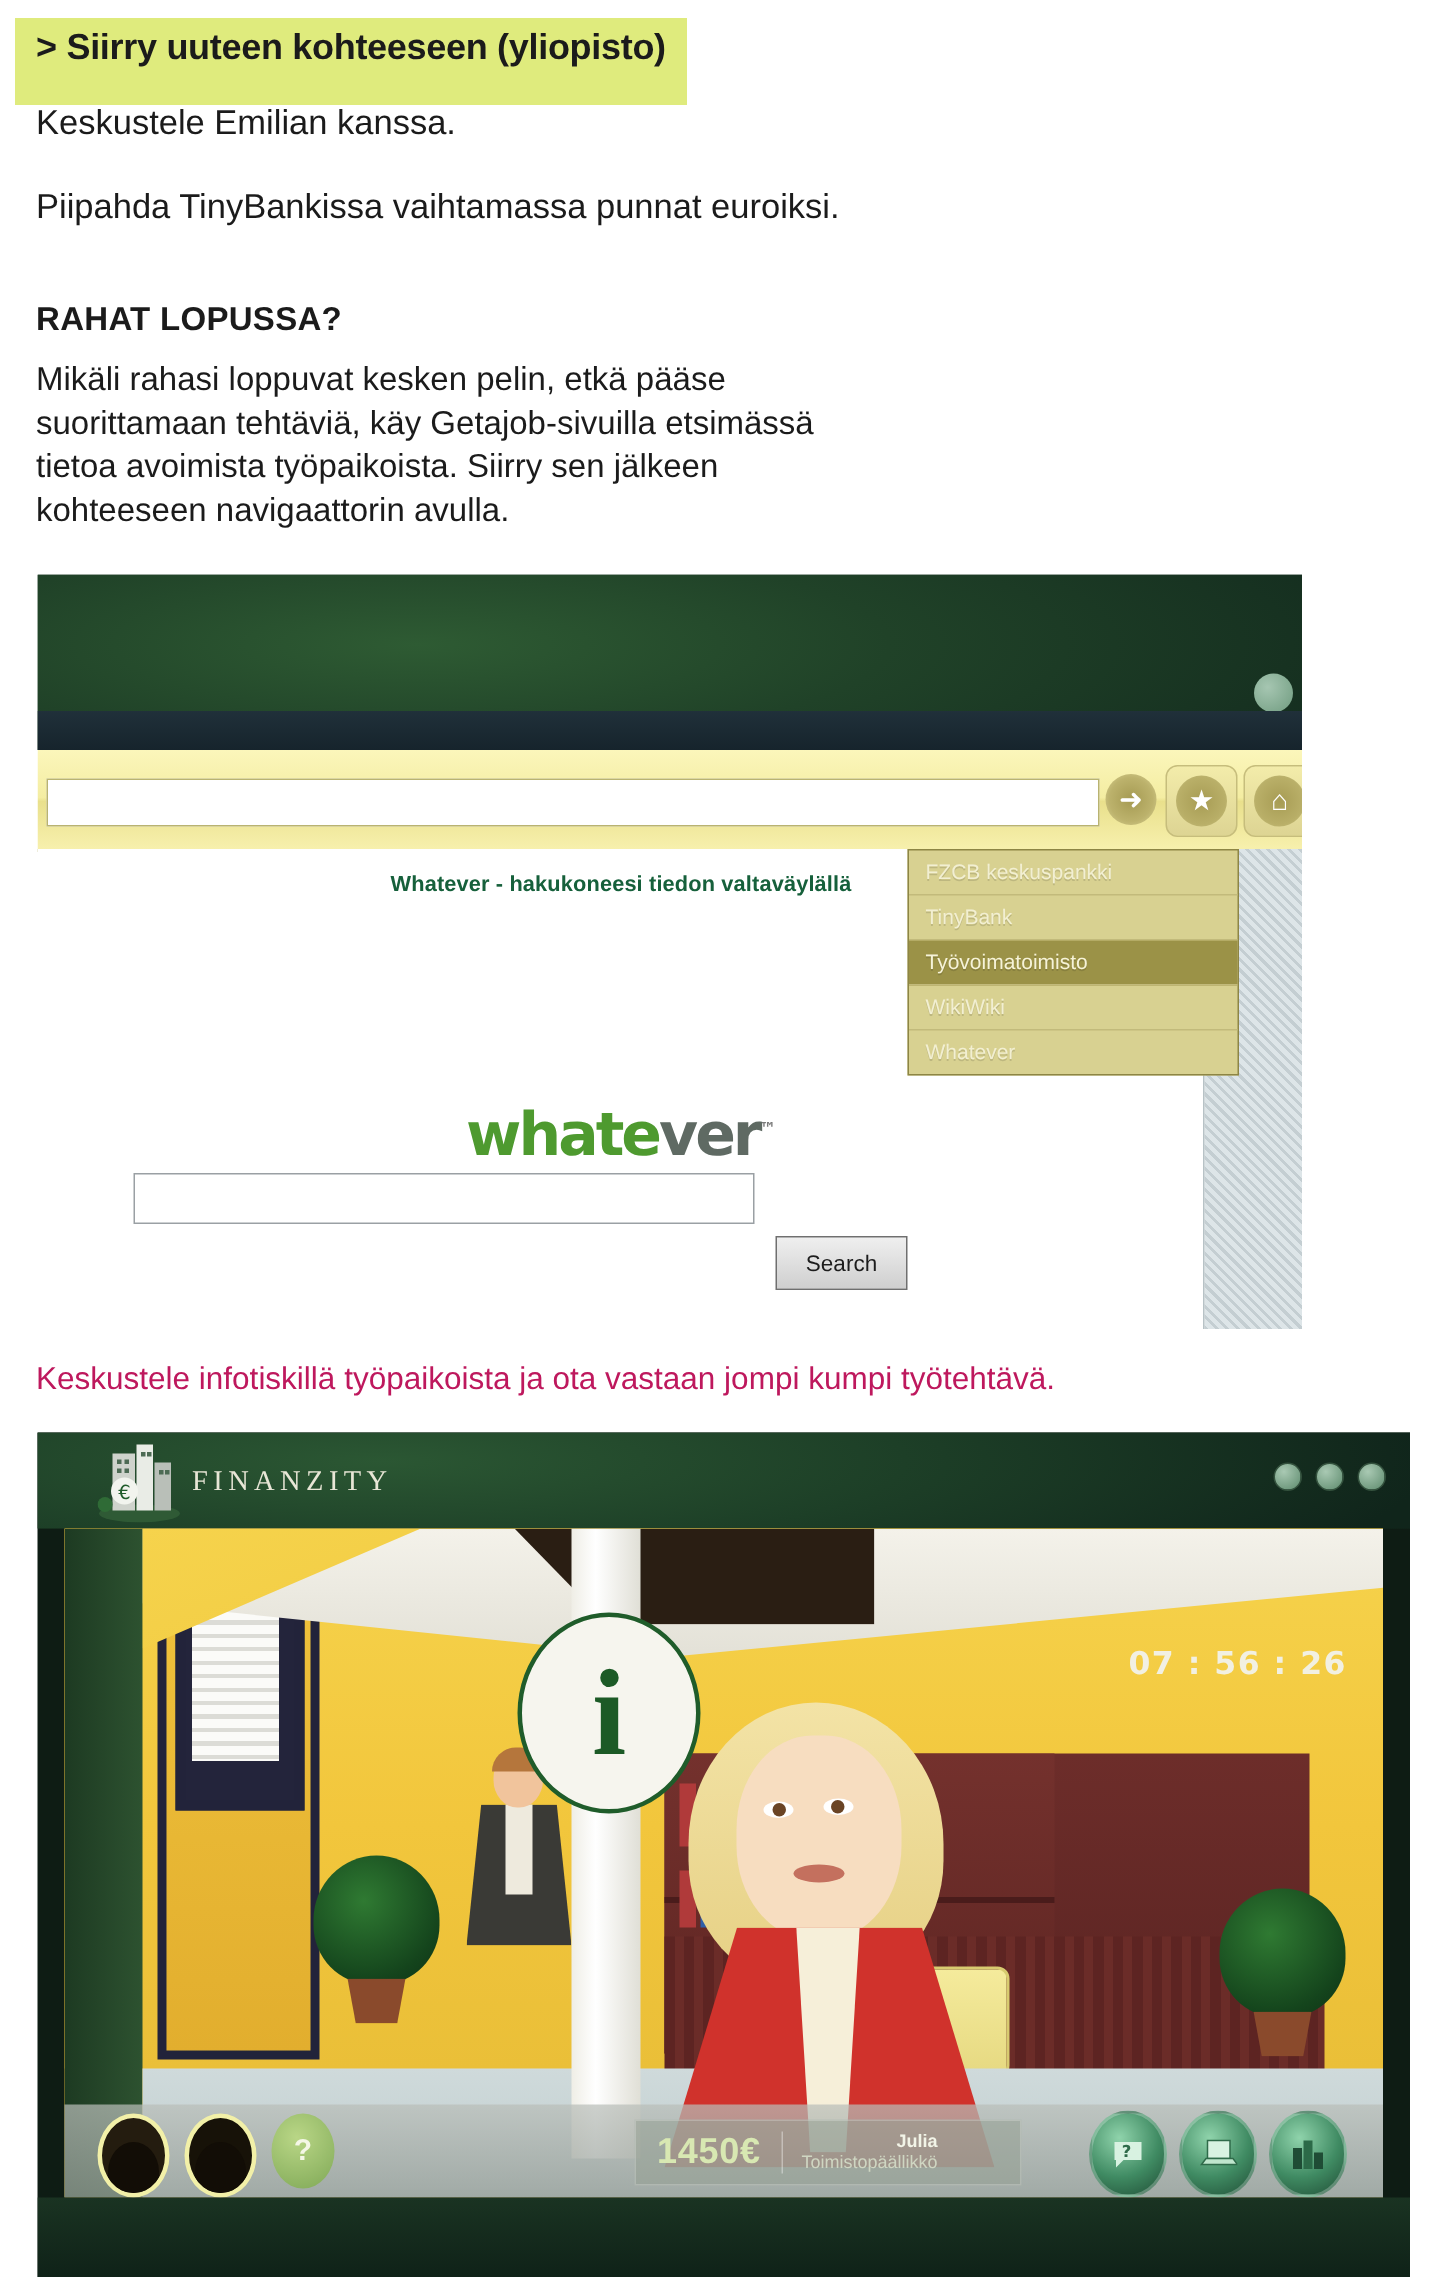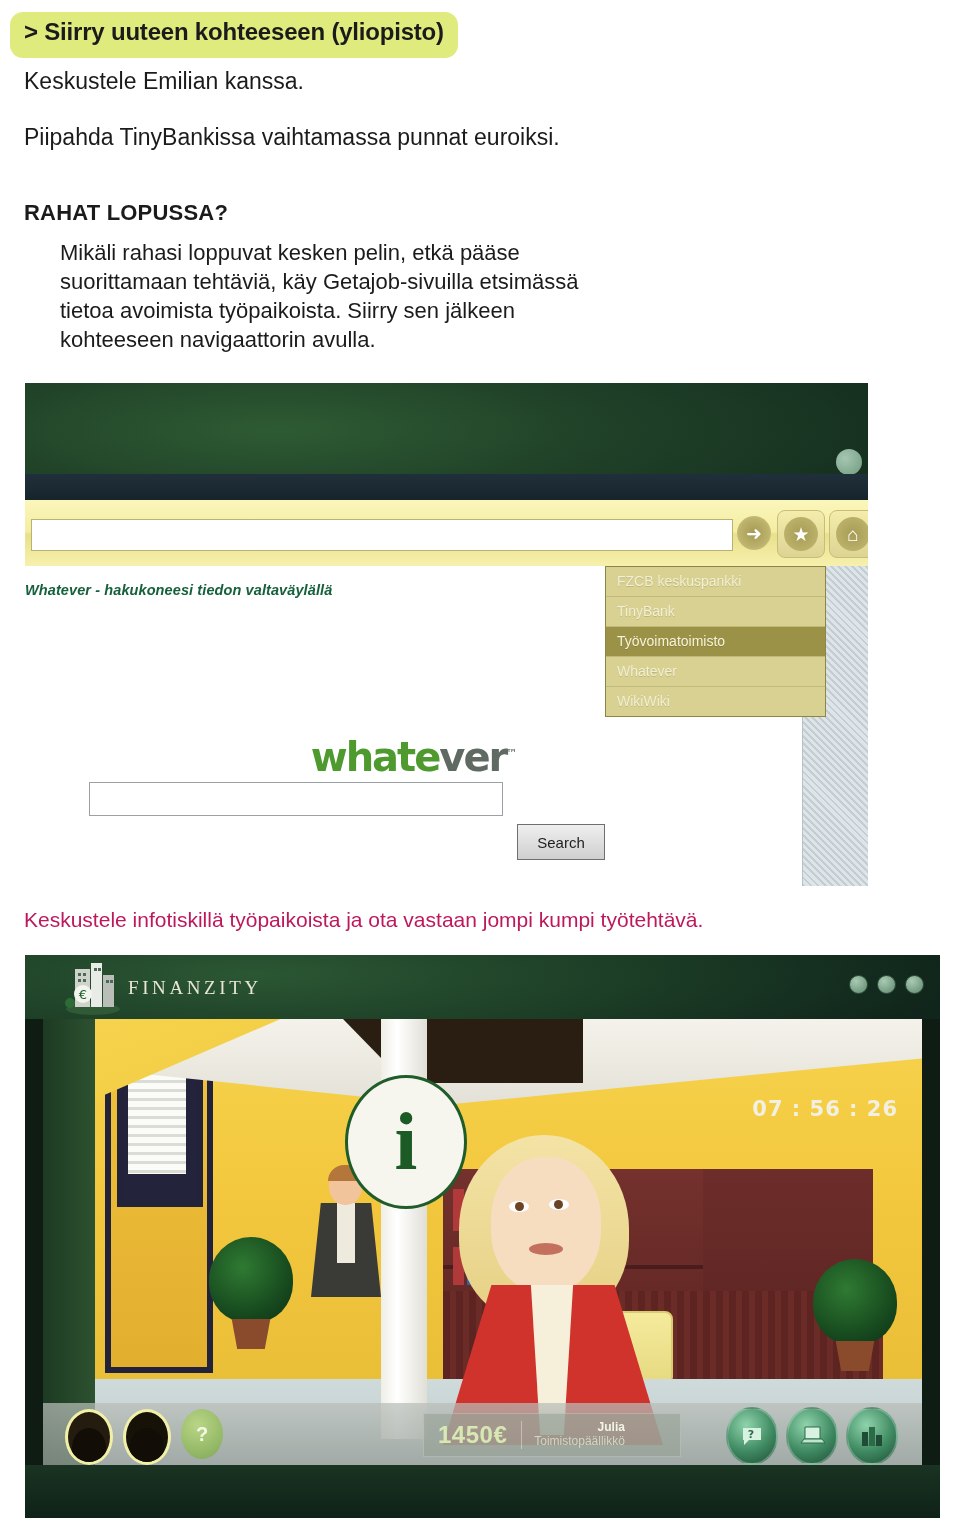--- a/index.html
+++ b/index.html
@@ -8,30 +8,30 @@
     font-family:"Liberation Sans","DejaVu Sans",sans-serif;
     color:#1b1b1b;
   }
 
   
   .doc{position:absolute;left:0;top:0;width:960px;}
 
   .hl-heading{
     position:absolute;left:10px;top:12px;
     background:#dfeb7d;
-    padding:6px 14px 12px 14px;
+    padding:6px 14px 24px 14px;
     font-size:24px;font-weight:bold;letter-spacing:-0.2px;
-    color:#1b1b1b;white-space:nowrap;border-radius:13px;
+    color:#1b1b1b;white-space:nowrap;
   }
 
   .line-a{position:absolute;left:24px;top:68px;font-size:23px;}
   .line-b{position:absolute;left:24px;top:124px;font-size:23px;}
 
   .sub-head{position:absolute;left:24px;top:200px;font-size:22px;font-weight:bold;letter-spacing:.2px;}
-  .para{position:absolute;left:24px;top:238px;width:520px;font-size:22px;line-height:1.32;margin-left:36px;}
+  .para{position:absolute;left:24px;top:238px;width:520px;font-size:22px;line-height:1.32;}
 
   .caption-mid{position:absolute;left:24px;top:908px;font-size:21px;color:#be185d;}
 
   
   .shot1{
     position:absolute;left:25px;top:383px;width:843px;height:503px;
     overflow:hidden;background:#ffffff;
   }
   .s1-sky{
     position:absolute;left:0;top:0;width:843px;height:117px;
@@ -92,22 +92,22 @@
 
   .s1-page{
     position:absolute;left:0;top:183px;width:843px;height:320px;background:#ffffff;
   }
   .s1-hatch{
     position:absolute;right:0;top:0;width:65px;height:320px;
     background:repeating-linear-gradient(45deg,#c4ced2 0 2px,#dde5e8 2px 5px);
     border-left:1px solid #b7c2c6;
   }
   .s1-tag{
-    position:absolute;left:0;top:16px;width:778px;text-align:left;
-    font-size:14.5px;font-weight:bold;color:#16603b;letter-spacing:.1px;font-style:italic;
+    position:absolute;left:0;top:16px;width:778px;text-align:center;
+    font-size:14.5px;font-weight:bold;color:#16603b;letter-spacing:.1px;
   }
   .s1-logo{
     position:absolute;left:0;top:168px;width:778px;text-align:center;
     font-size:40px;font-weight:bold;letter-spacing:-2px;
     color:#4e9a2f;font-family:"DejaVu Sans",sans-serif;
   }
   .s1-logo .dark{color:#5f6a63;}
   .s1-logo .tm{font-size:11px;vertical-align:super;color:#7b7b7b;letter-spacing:0;}
   .s1-search-row{position:absolute;left:64px;top:216px;width:520px;height:34px;}
   .s1-input{
@@ -366,22 +366,22 @@
       <div class="s1-input"></div>
       <div class="s1-search-btn">Search</div>
     </div>
 
   </div>
 
   <div class="s1-drop">
     <div class="it">FZCB keskuspankki</div>
     <div class="it">TinyBank</div>
     <div class="it sel">Työvoimatoimisto</div>
+    <div class="it">WikiWiki</div>
     <div class="it">Whatever</div>
-    <div class="it">WikiWiki</div>
   </div>
 </div>
 
 <div class="shot2">
 
   <div class="s2-head">
     <svg class="s2-logo-ico" viewBox="0 0 56 54">
       <ellipse cx="28" cy="48" rx="27" ry="6" fill="#2f5a35"></ellipse>
       <rect x="10" y="8" width="15" height="38" fill="#cfd3cc"></rect>
       <rect x="26" y="2" width="11" height="44" fill="#e9ece6"></rect>

